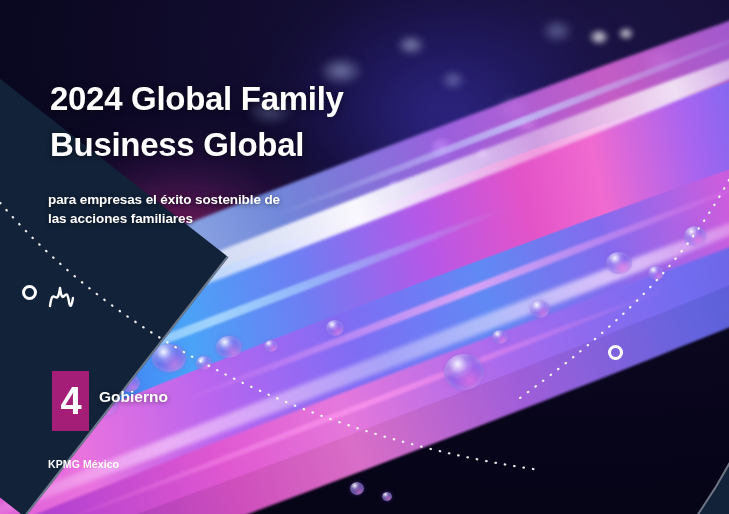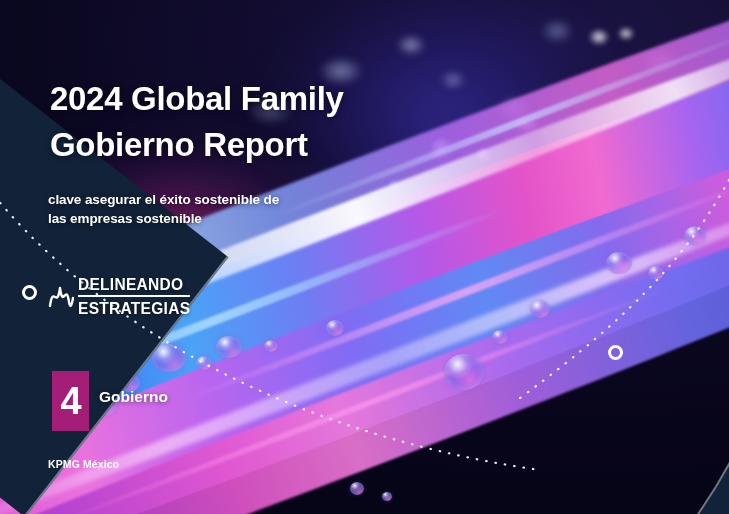--- a/index.html
+++ b/index.html
@@ -363,36 +363,32 @@
       <path d="M 729 180 C 690 250 640 310 520 398" fill="none" stroke="#ffffff" stroke-width="2.2" stroke-linecap="round" stroke-dasharray="0.5 9" opacity="0.92"></path>
     </svg>
     <div class="ring-marker" style="left:22px;top:285px;"></div>
     <div class="ring-marker" style="left:608px;top:345px;"></div>
   </div>
 
   <div class="content">
 
     <h1 class="title">
       <span class="t-line">2024 Global Family</span>
-      <span class="t-line">Gobierno Report</span>
+      <span class="t-line">Business Global</span>
     </h1>
 
     <p class="subtitle">
-      <span class="s-line">clave asegurar el éxito sostenible de</span>
-      <span class="s-line">las empresas sostenible</span>
+      <span class="s-line">para empresas el éxito sostenible de</span>
+      <span class="s-line">las acciones familiares</span>
     </p>
 
     <div class="de-logo">
       <svg class="de-mark" width="26" height="40" viewBox="0 0 26 40">
         <path d="M2 30 C 5 8, 9 34, 12 12 C 15 34, 18 6, 21 26 C 22.5 34, 24 28, 25 22" fill="none" stroke="#ffffff" stroke-width="2.4" stroke-linecap="round" stroke-linejoin="round"></path>
       </svg>
-      <div class="de-words">
-        <span class="de-top">DELINEANDO</span>
-        <span class="de-bottom">ESTRATEGIAS</span>
-      </div>
     </div>
 
     <div class="sec-badge">
       <span class="sec-num">4</span>
     </div>
     <div class="sec-title">
       <span class="sec-line">Gobierno</span>
     </div>
 
     <div class="footer-brand">KPMG México</div>

